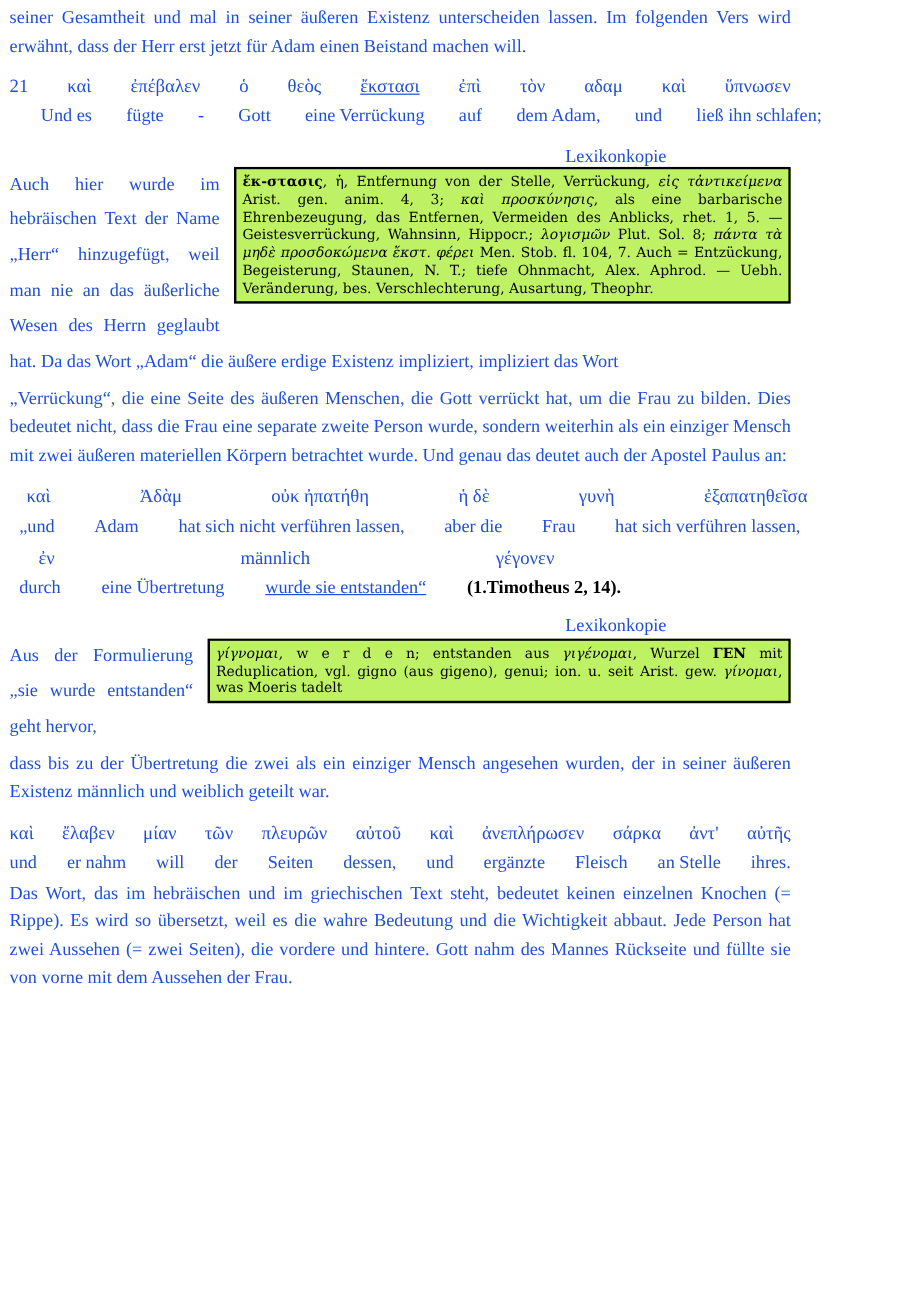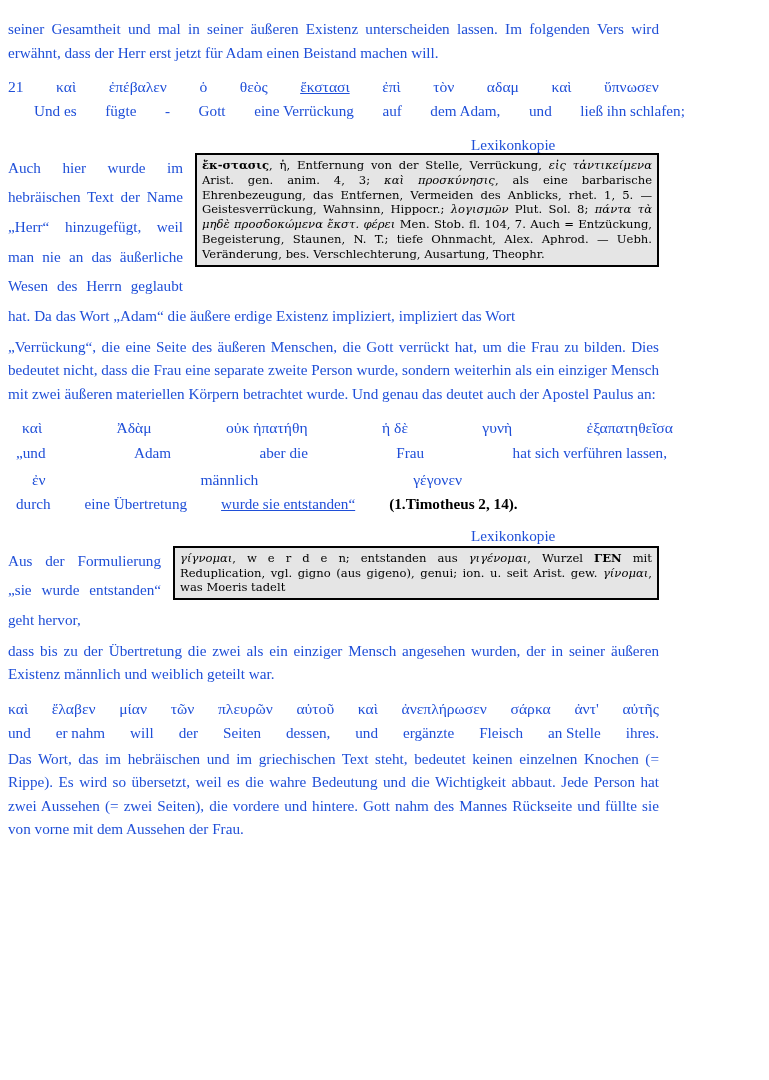--- a/index.html
+++ b/index.html
@@ -11,21 +11,21 @@
     width: 769px;
     min-height: 1080px;
     font-family: "Liberation Serif", "DejaVu Serif", serif;
     color: #1f4fd8;
     font-size: 15.2px;
     line-height: 1.55;
   }
   .page {
     width: 667px;
     box-sizing: border-box;
-    padding: 17px 8px 6px 8px;
+    padding: 3px 8px 6px 8px;
     position: relative;
   }
   p {
     margin: 0 0 11px 0;
     text-align: justify;
     color: #1f4fd8;
   }
   .black { color: #000000; }
   .bold { font-weight: bold; }
   .underline { text-decoration: underline; }
@@ -50,21 +50,21 @@
   .german {
     font-size: 15.2px;
   }
   .ilblock { margin-bottom: 10px; }
 
   .float-wrap {
     overflow: hidden;
   }
   .lexfig {
     border: 2px solid #000;
-    background: #e5e5e5;
+    background: #bef264;
     box-sizing: border-box;
     padding: 3px 5px;
     font-family: "DejaVu Serif", "Liberation Serif", serif;
     color: #000;
     font-size: 11.6px;
     line-height: 1.28;
     text-align: justify;
   }
   .lexfig i { font-style: italic; }
   .lexfig b { font-weight: bold; }
@@ -150,20 +150,21 @@
       <span>καὶ</span>
       <span>Ἀδὰμ</span>
       <span>οὐκ ἠπατήθη</span>
       <span>ἡ δὲ</span>
       <span>γυνὴ</span>
       <span>ἐξαπατηθεῖσα</span>
     </div>
     <div class="ilrow german" style="padding:0 10px 0 8px;">
       <span>„und</span>
       <span>Adam</span>
+      <span>hat sich nicht verführen lassen,</span>
       <span>aber die</span>
       <span>Frau</span>
       <span>hat sich verführen lassen,</span>
     </div>
     <div class="ilrow greek" style="width:430px; padding:4px 0 0 24px;">
       <span>ἐν</span>
       <span>männlich</span>
       <span>γέγονεν</span>
     </div>
     <div class="ilrow german" style="width:600px; padding:0 0 0 8px; justify-content:flex-start; gap:34px;">

